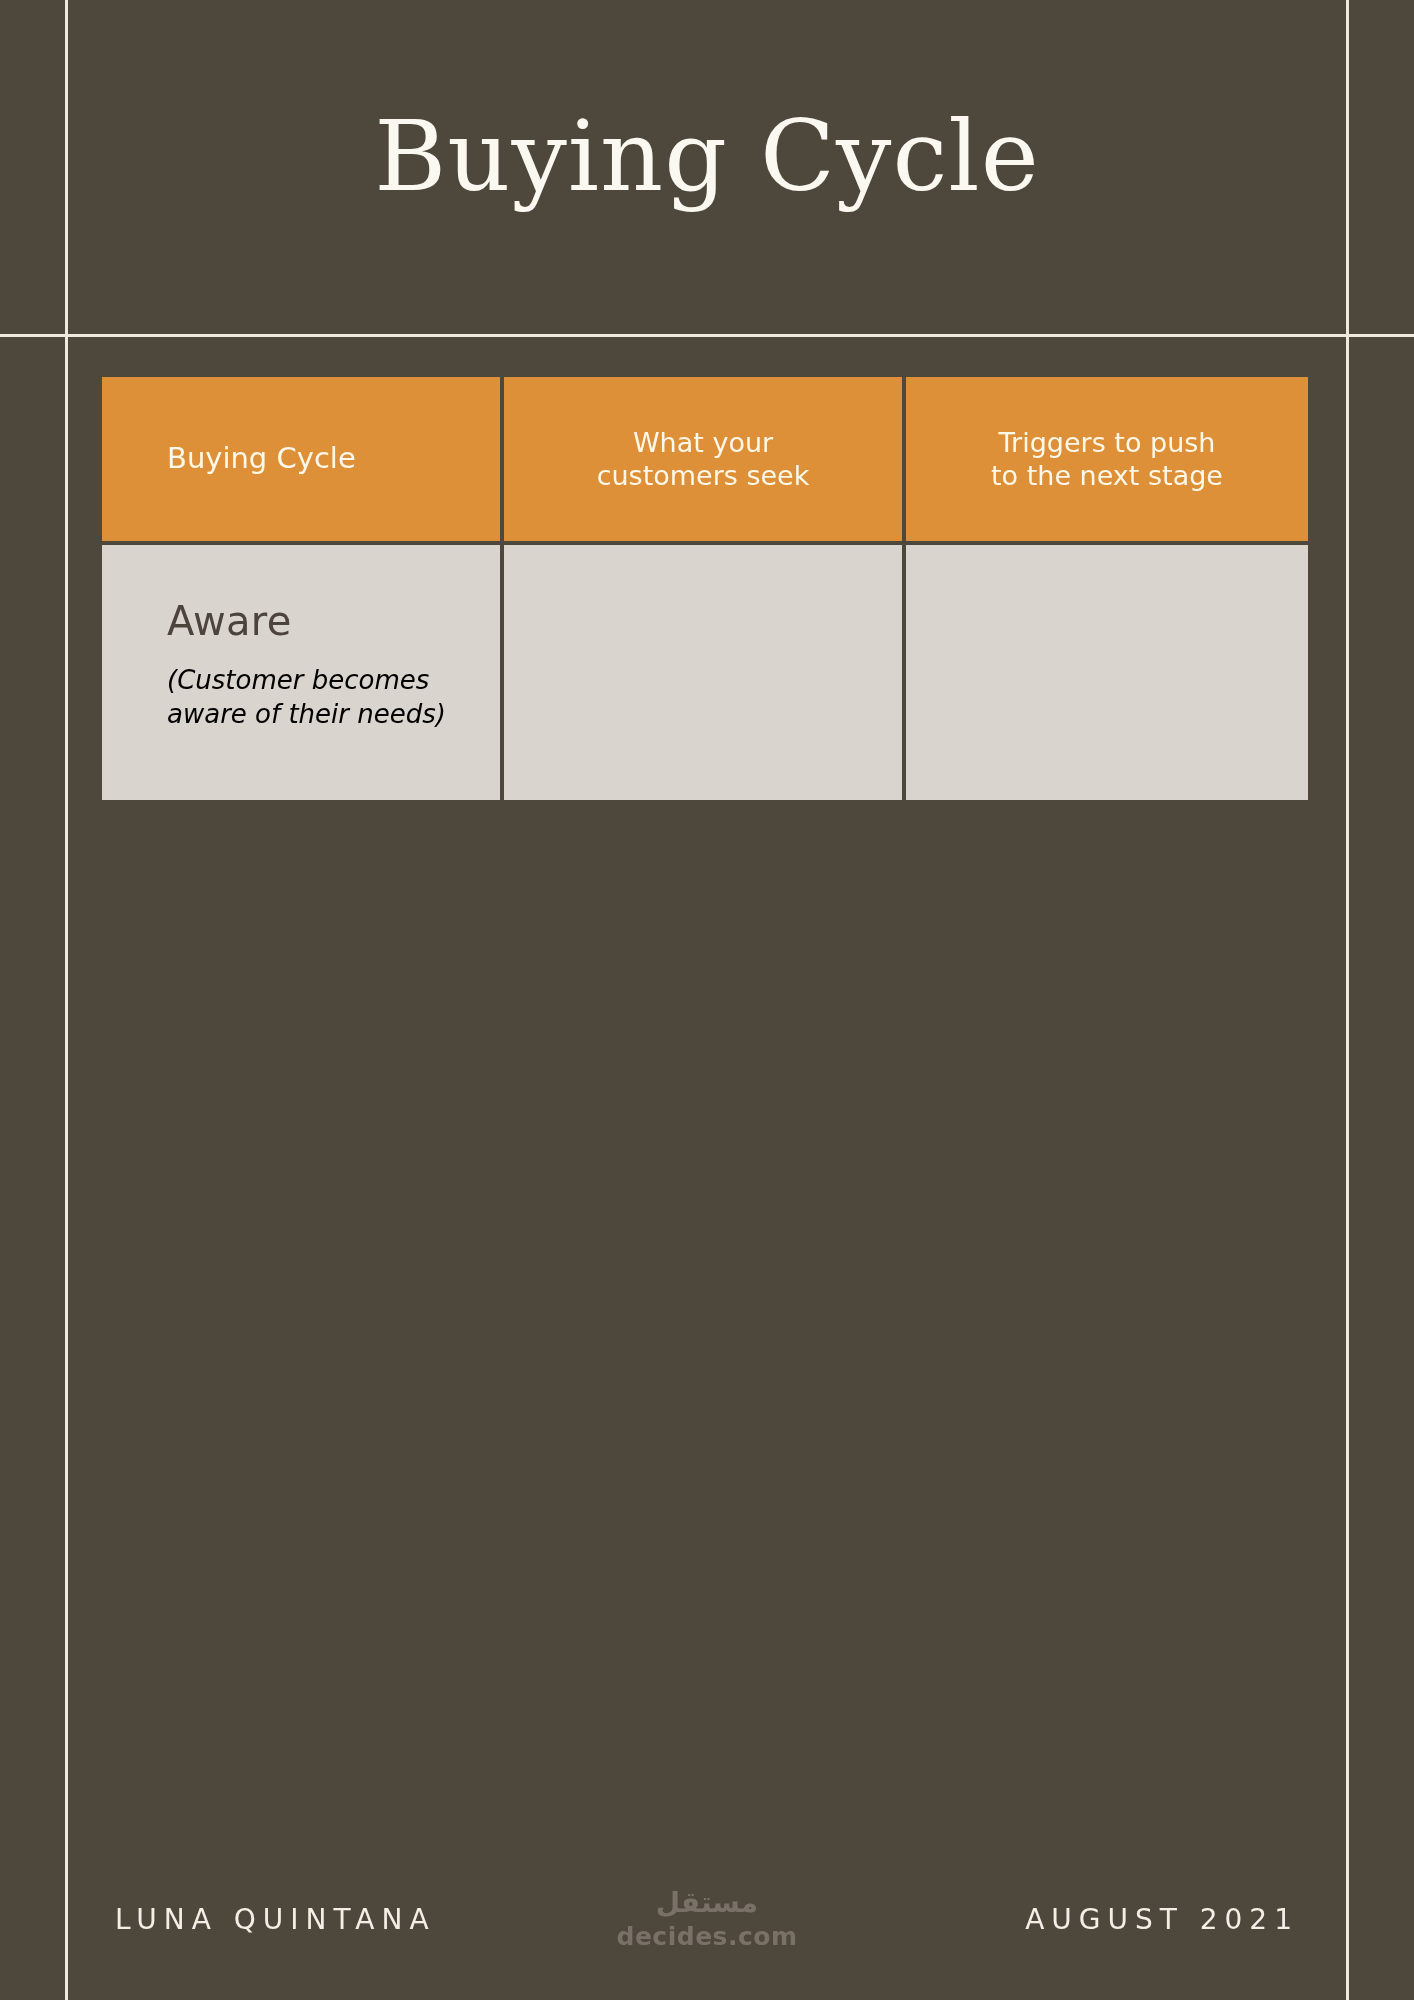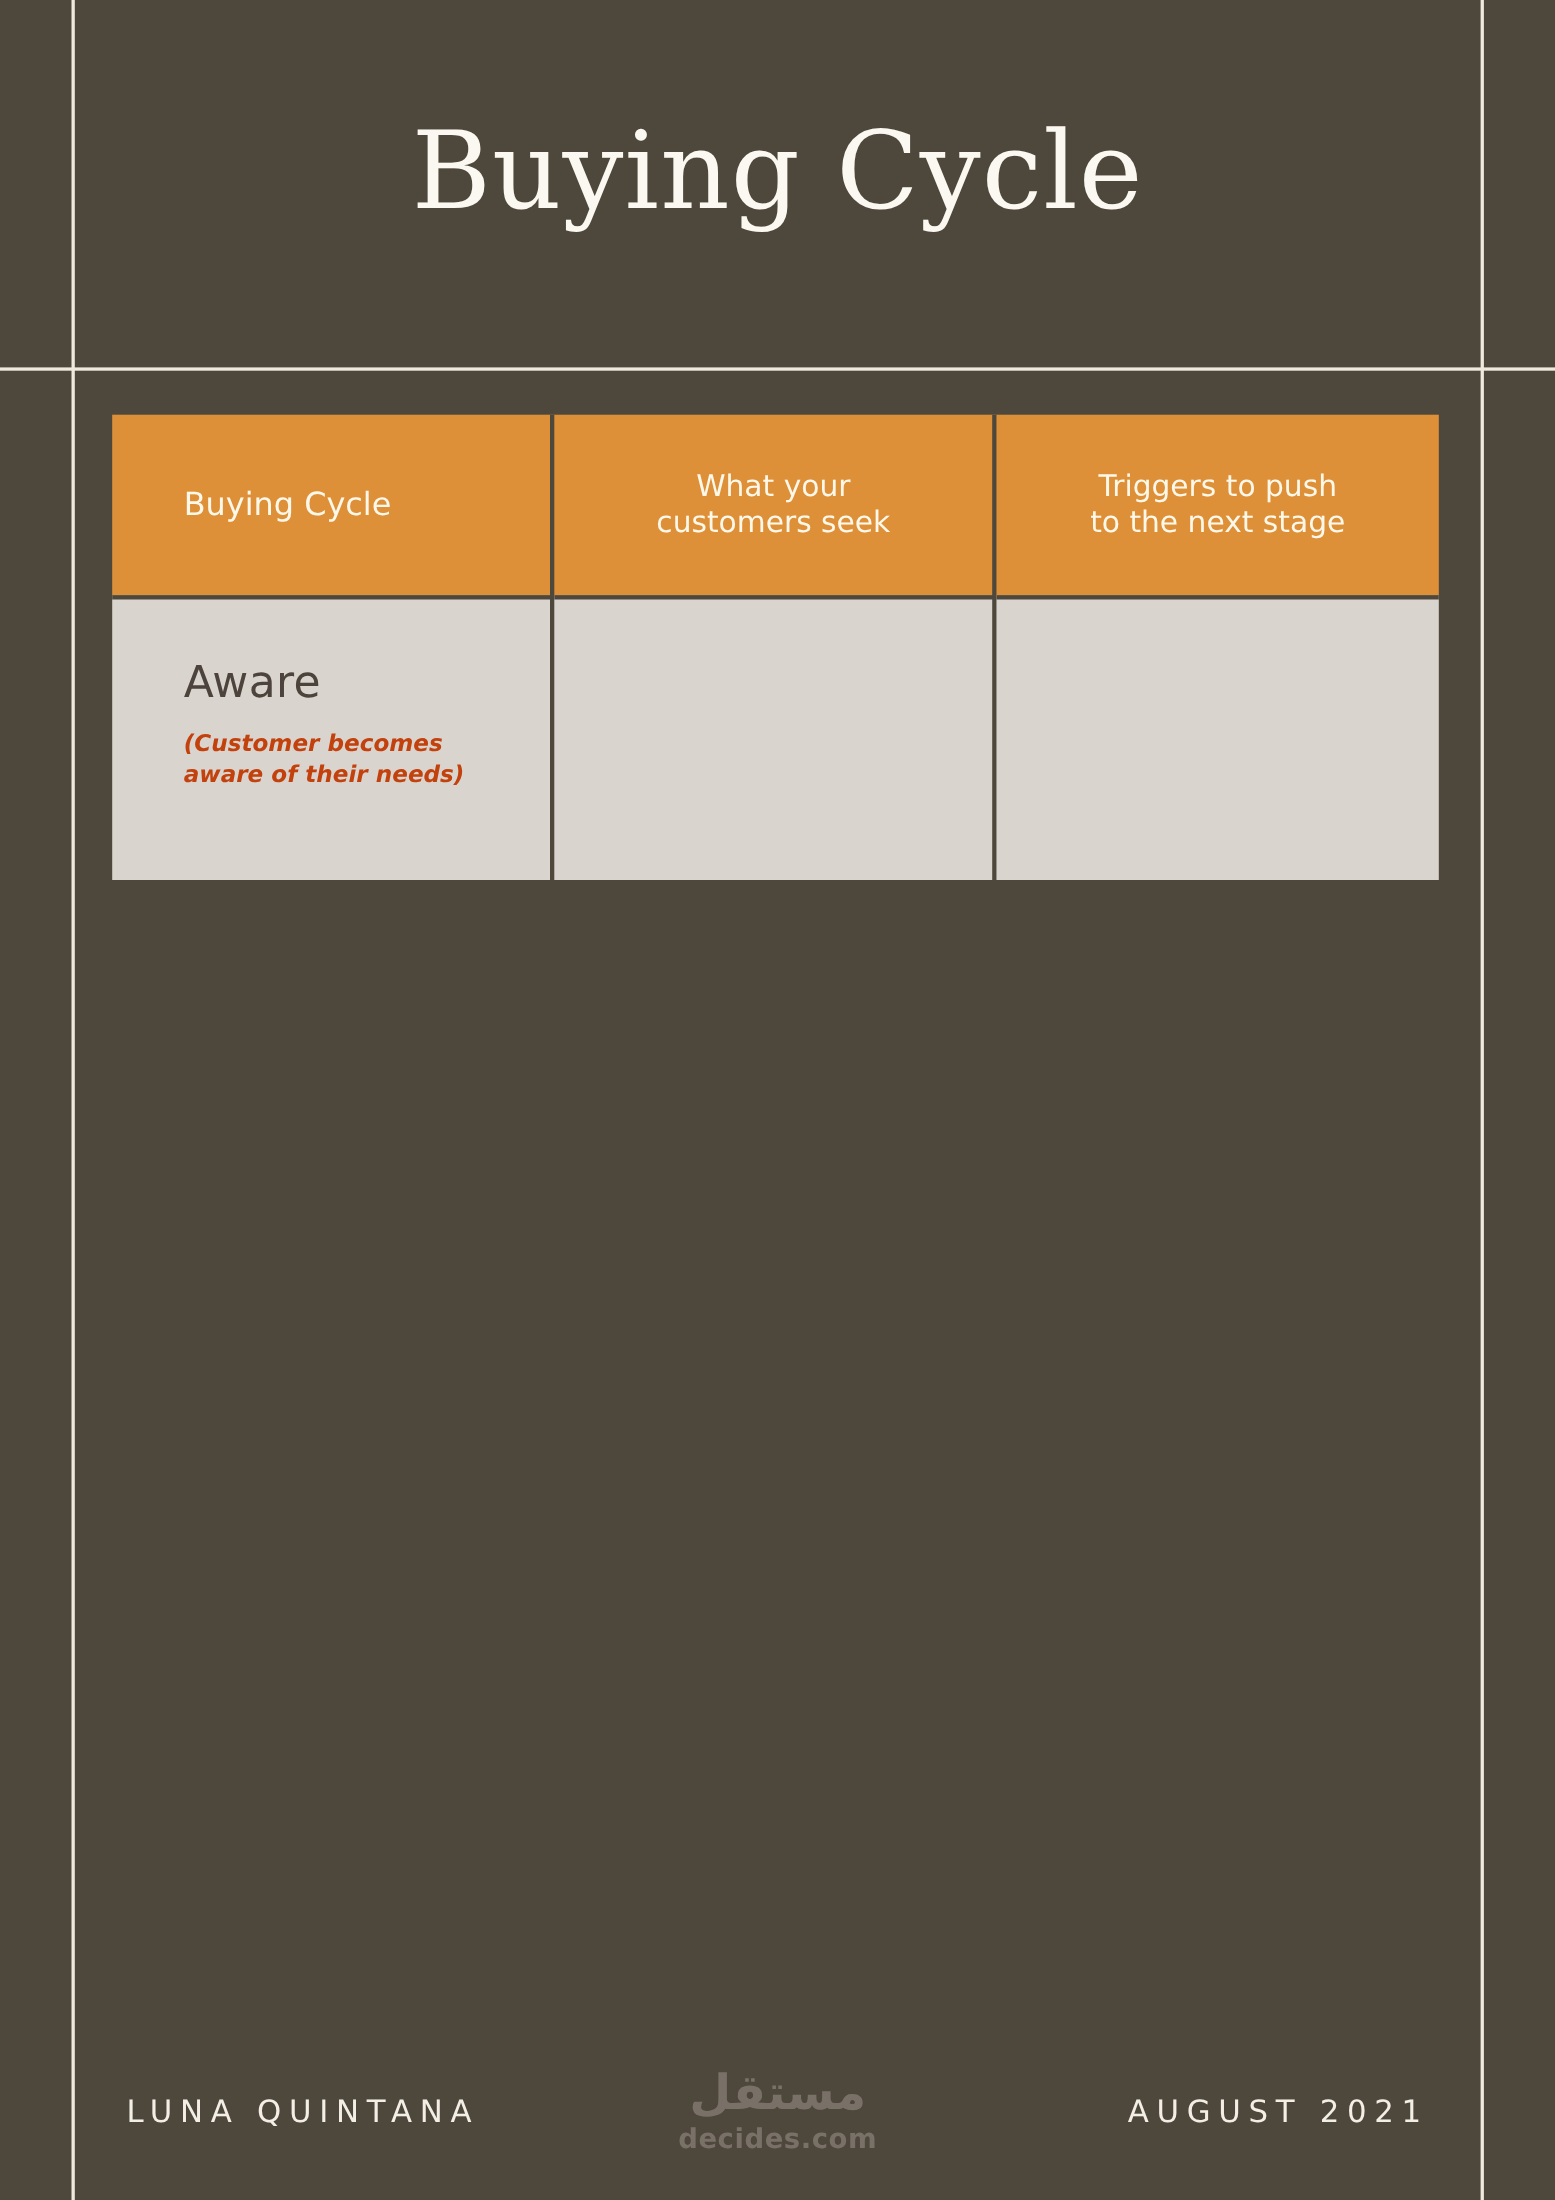--- a/index.html
+++ b/index.html
@@ -114,26 +114,25 @@
   .stage-name {
     font-size: 40px;
     font-weight: 400;
     color: #4c443c;
     line-height: 1;
     margin: 56px 0 0 0;
     letter-spacing: 0.3px;
   }
   .stage-desc {
     font-style: italic;
-    font-size: 21px;
+    font-size: 26px;
     line-height: 1.32;
-    color: #c2410c;
+    color: #000000;
     margin: 22px 0 0 0;
     white-space: pre-line;
-    font-weight: bold;
   }
 
   
   .footer {
     position: absolute;
     left: 68px;
     right: 68px;
     bottom: 0;
     height: 162px;
     display: flex;
@@ -156,21 +155,21 @@
     left: 50%;
     top: 50%;
     transform: translate(-50%, -50%);
     display: flex;
     flex-direction: column;
     align-items: center;
     opacity: 0.72;
   }
   .wm-arabic {
     color: #8a8279;
-    font-size: 44px;
+    font-size: 28px;
     line-height: 1;
     font-weight: 700;
     direction: rtl;
   }
   .wm-latin {
     color: #8a8279;
     font-size: 25px;
     line-height: 1;
     font-weight: 700;
     margin-top: 7px;

